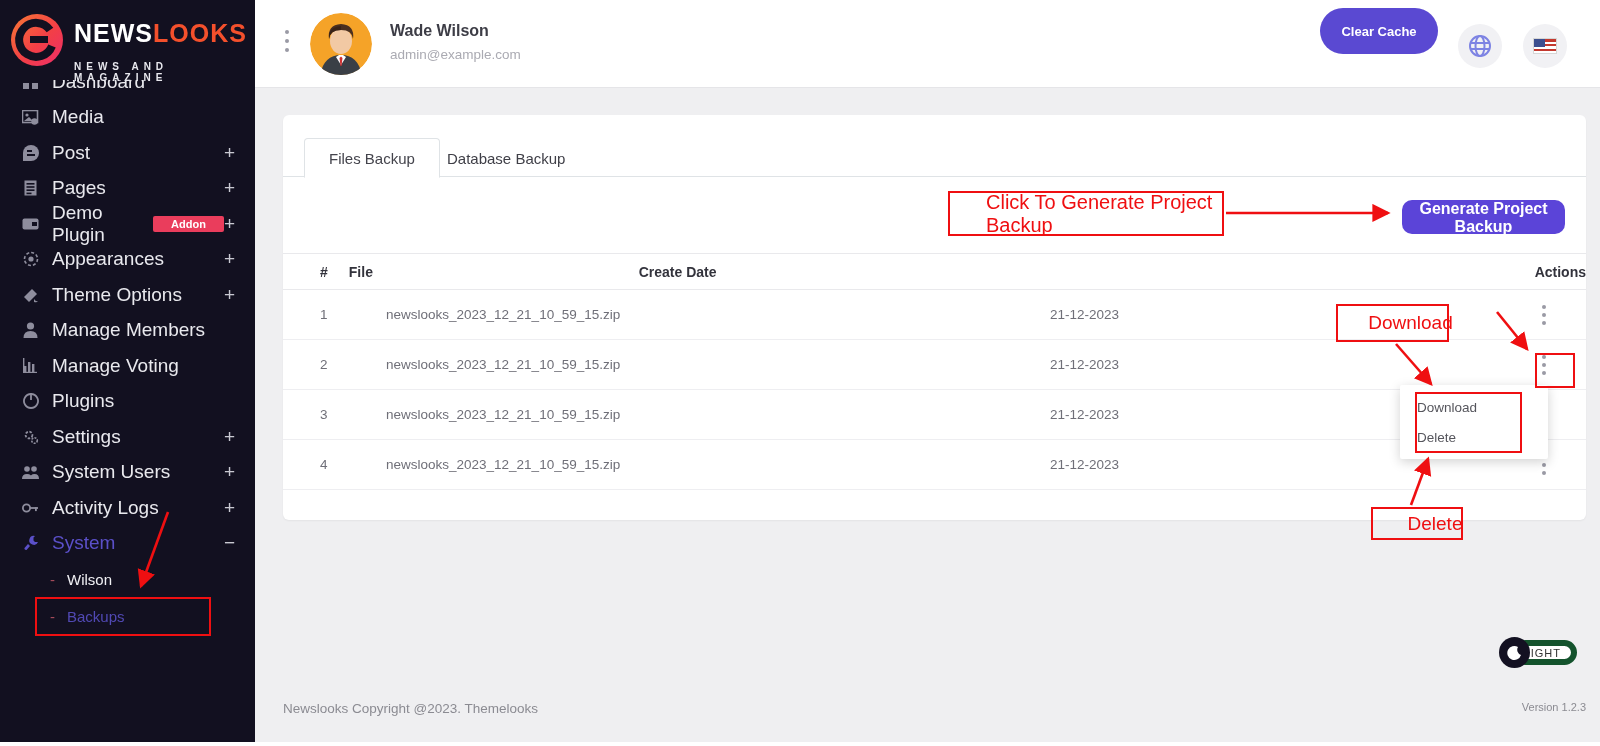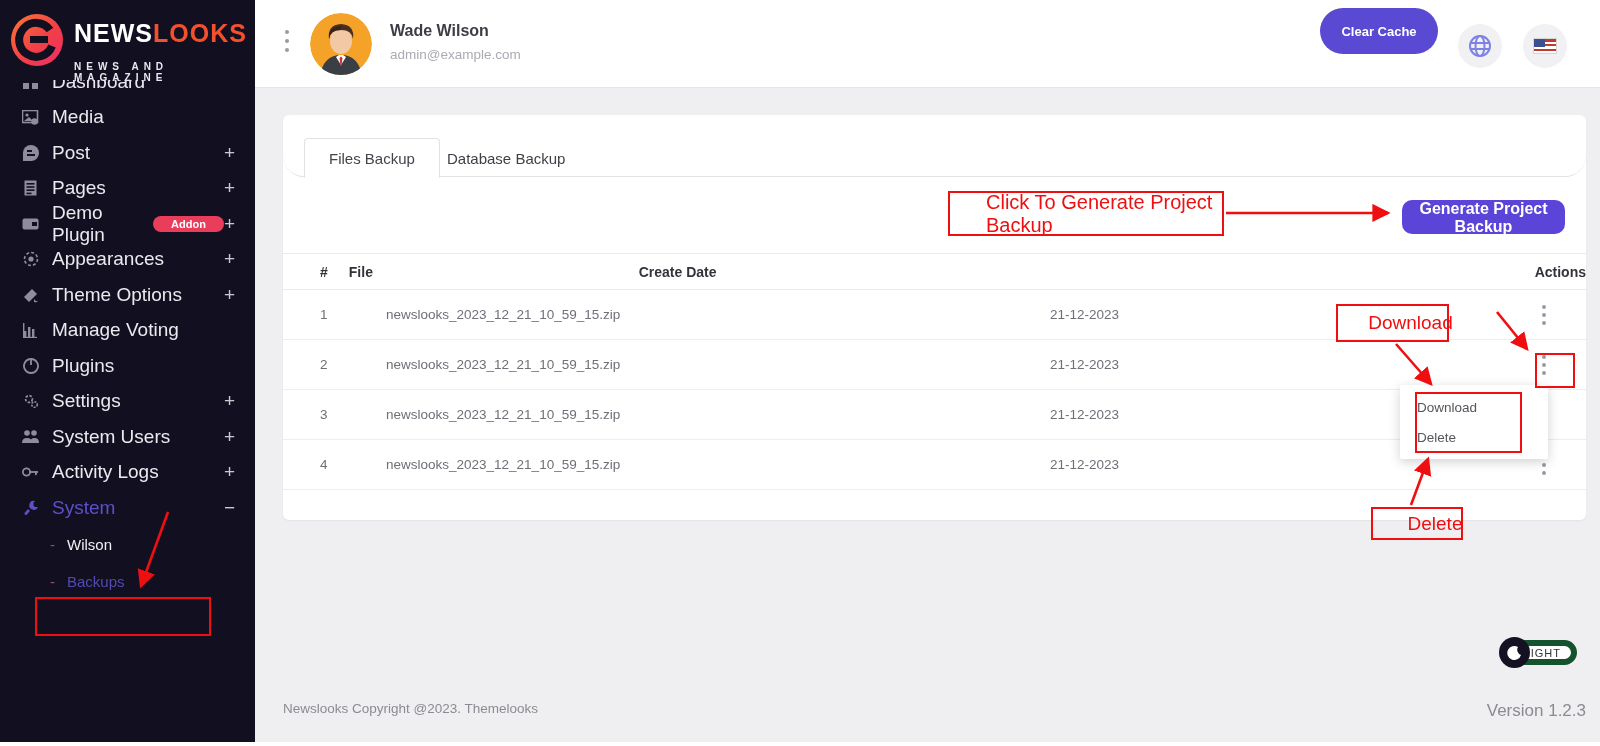--- a/index.html
+++ b/index.html
@@ -13,21 +13,21 @@
   .logo-text { margin-left:10px; }
   .logo-line1 { font-size:25px; font-weight:bold; letter-spacing:1px; color:#ffffff;margin-top:22px; }
   .logo-line1 .accent { color:#f4502c; }
   .logo-line2 { font-size:10px; letter-spacing:5px; color:#e8e8ee; margin-top:13px;font-weight:bold; }
   .nav { position:absolute; left:0; top:64px; width:255px; z-index:1; }
   .nav-item { height:35.5px; display:flex; align-items:center; padding:0 20px 0 22px; cursor:pointer; }
   .nav-item .ico { width:17px; height:17px; margin-right:13px; flex:0 0 17px; display:flex; align-items:center; justify-content:center; }
   .nav-item .lbl { font-size:19px; color:#e9e9ee; }
   .nav-item .expander { margin-left:auto; color:#c9c9d2; font-size:19px; font-weight:300; }
   .nav-item.active .lbl { color:#5b50c9; }
-  .badge-addon { background:#ea3d5c; color:#fff; font-size:11px; font-weight:bold; border-radius:8px; padding:2px 18px; margin-left:9px; }
+  .badge-addon { background:#ea3d5c; color:#fff; font-size:11px; font-weight:bold; border-radius:2px; padding:2px 18px; margin-left:9px; }
   .nav-sub { height:37px; display:flex; align-items:center; padding-left:50px; cursor:pointer; }
   .nav-sub .dash { color:#a34a5a; margin-right:12px; font-size:15px; }
   .nav-sub .lbl { font-size:15px; color:#f0f0f4; }
   .nav-sub.active .lbl { color:#5149b4; }
 
   
   .header { position:absolute; left:255px; top:0; width:1345px; height:88px; background:#ffffff; border-bottom:1px solid #e5e5e8; z-index:4; }
   .kebab { position:absolute; left:30px; top:30px; display:flex; flex-direction:column; gap:5px; cursor:pointer; }
   .kebab i { width:4px; height:4px; border-radius:50%; background:#9a9aa5; }
   .avatar { position:absolute; left:55px; top:13px; width:62px; height:62px; border-radius:50%; overflow:hidden; cursor:pointer; }
@@ -38,21 +38,21 @@
   .clock .date { font-size:13px; color:#55555e; margin-top:2px; }
   .btn-clear-cache { position:absolute; left:1065px; top:8px; width:118px; height:46px; border:none; border-radius:23px; background:#5a49d2; color:#ffffff; font-size:13px; font-weight:bold; cursor:pointer; font-family:"Liberation Sans",sans-serif; }
   .icon-circle { position:absolute; top:24px; width:44px; height:44px; border-radius:50%; background:#f1f1f4; display:flex; align-items:center; justify-content:center; cursor:pointer; }
   .icon-circle.globe { left:1203px; }
   .icon-circle.flag { left:1268px; }
   .flag-img { width:24px; height:16px; background:repeating-linear-gradient(#c3392f 0 2.5px,#ffffff 2.5px 5px); position:relative; border:1px solid #d6d6d6; }
   .flag-img::after { content:""; position:absolute; left:0; top:0; width:11px; height:8px; background:#3c4f8f; }
 
   
   .card { position:absolute; left:283px; top:115px; width:1303px; height:405px; background:#ffffff; border-radius:6px; box-shadow:0 1px 2px rgba(0,0,0,0.05); }
-  .tabbar { position:absolute; left:0; top:0; width:100%; height:62px; border-bottom:1px solid #dfe3e6;border-radius:21px; }
+  .tabbar { position:absolute; left:0; top:0; width:100%; height:62px; border-bottom:1px solid #dfe3e6; }
   .tab { position:absolute; top:23px; height:40px; display:flex; align-items:center; justify-content:center; font-size:15px; color:#44444c; cursor:pointer; padding:0 24px; }
   .tab.active { left:21px; background:#ffffff; border:1px solid #dfe3e6; border-bottom:1px solid #ffffff; border-radius:4px 4px 0 0; }
   .tab.inactive { left:140px; color:#3f3f47; }
   .btn-generate { position:absolute; left:1119px; top:85px; width:163px; height:34px; border:none; border-radius:10px; background:#5b44d8; color:#ffffff; font-size:16px; font-weight:bold; cursor:pointer; font-family:"Liberation Sans",sans-serif; }
   .tablewrap { position:absolute; left:0; top:138px; width:100%; }
   .thead { display:flex; align-items:center; height:37px; border-top:1px solid #e9e9ec; border-bottom:1px solid #e9e9ec; font-size:14px; font-weight:bold; color:#33333c; }
   .trow { display:flex; align-items:center; height:50px; border-bottom:1px solid #eeeef1; font-size:13.5px; color:#6f6f78; }
   .col-idx { width:103px; padding-left:37px; }
   .col-file { width:664px; }
   .col-date { width:261px; }
@@ -70,21 +70,21 @@
   .ann-generate { left:948px; top:191px; width:276px; height:45px; font-size:20px; }
   .ann-download { left:1336px; top:304px; width:113px; height:38px; font-size:19px; }
   .ann-delete { left:1371px; top:507px; width:92px; height:33px; font-size:19px; }
   .ann-dotsbox { left:1535px; top:353px; width:29px; height:35px; }
   .ann-ddbox { left:1415px; top:392px; width:107px; height:61px; }
   .ann-backups { left:35px; top:597px; width:176px; height:39px; }
   .arrows { position:absolute; left:0; top:0; width:1600px; height:746px; z-index:39; pointer-events:none; }
 
   
   .footer-left { position:absolute; left:283px; top:701px; font-size:13.5px; color:#8b8b92; }
-  .footer-right { position:absolute; right:14px; top:701px; font-size:17px; color:#8b8b92; }
+  .footer-right { position:absolute; right:14px; top:701px; font-size:11px; color:#8b8b92; }
   .theme-toggle { position:absolute; left:1499px; top:637px; height:31px; display:flex; align-items:center; cursor:pointer; z-index:6; }
   .toggle-pill { position:absolute; left:14px; top:3px; height:25px; width:64px; background:#ffffff; border:6px solid #14532d; border-radius:13px; display:flex; align-items:center; justify-content:flex-end; padding-right:10px; font-size:11px; letter-spacing:1px; color:#333; }
   .toggle-knob { position:absolute; left:0; top:0; width:31px; height:31px; border-radius:50%; background:#131122; display:flex; align-items:center; justify-content:center; z-index:2; }
   .bottom-strip { position:absolute; left:0; top:742px; width:1600px; height:4px; background:#ffffff; z-index:50; }
 </style>
 </head>
 <body>
 
 <div class="sidebar">
   <nav class="nav">
@@ -157,20 +157,29 @@
     </div>
     <div class="nav-item">
       <span class="ico">
           <svg width="16" height="16">
             <path d="M1 10 L9 2 L14 7 L6 15 Z" fill="#8e8d9d"></path>
             <path d="M11 12 q2 3 4 2 q-1 2 -4 1 Z" fill="#8e8d9d"></path>
           </svg>
         </span>
       <span class="lbl">Theme Options</span>
       <span class="expander">+</span>
+    </div>
+    <div class="nav-item">
+      <span class="ico">
+          <svg width="15" height="16">
+            <circle cx="7.5" cy="4" r="3.6" fill="#8e8d9d"></circle>
+            <path d="M0.5 16 q0 -7 7 -7 q7 0 7 7 Z" fill="#8e8d9d"></path>
+          </svg>
+        </span>
+      <span class="lbl">Manage Members</span>
     </div>
     <div class="nav-item">
       <span class="ico">
           <svg width="15" height="15">
             <rect x="1" y="8" width="2.4" height="6" fill="#8e8d9d"></rect>
             <rect x="5" y="4" width="2.4" height="10" fill="#8e8d9d"></rect>
             <rect x="9" y="6" width="2.4" height="8" fill="#8e8d9d"></rect>
             <rect x="0" y="0" width="1.4" height="15" fill="#8e8d9d"></rect>
             <rect x="0" y="13.8" width="14" height="1.2" fill="#8e8d9d"></rect>
           </svg>

